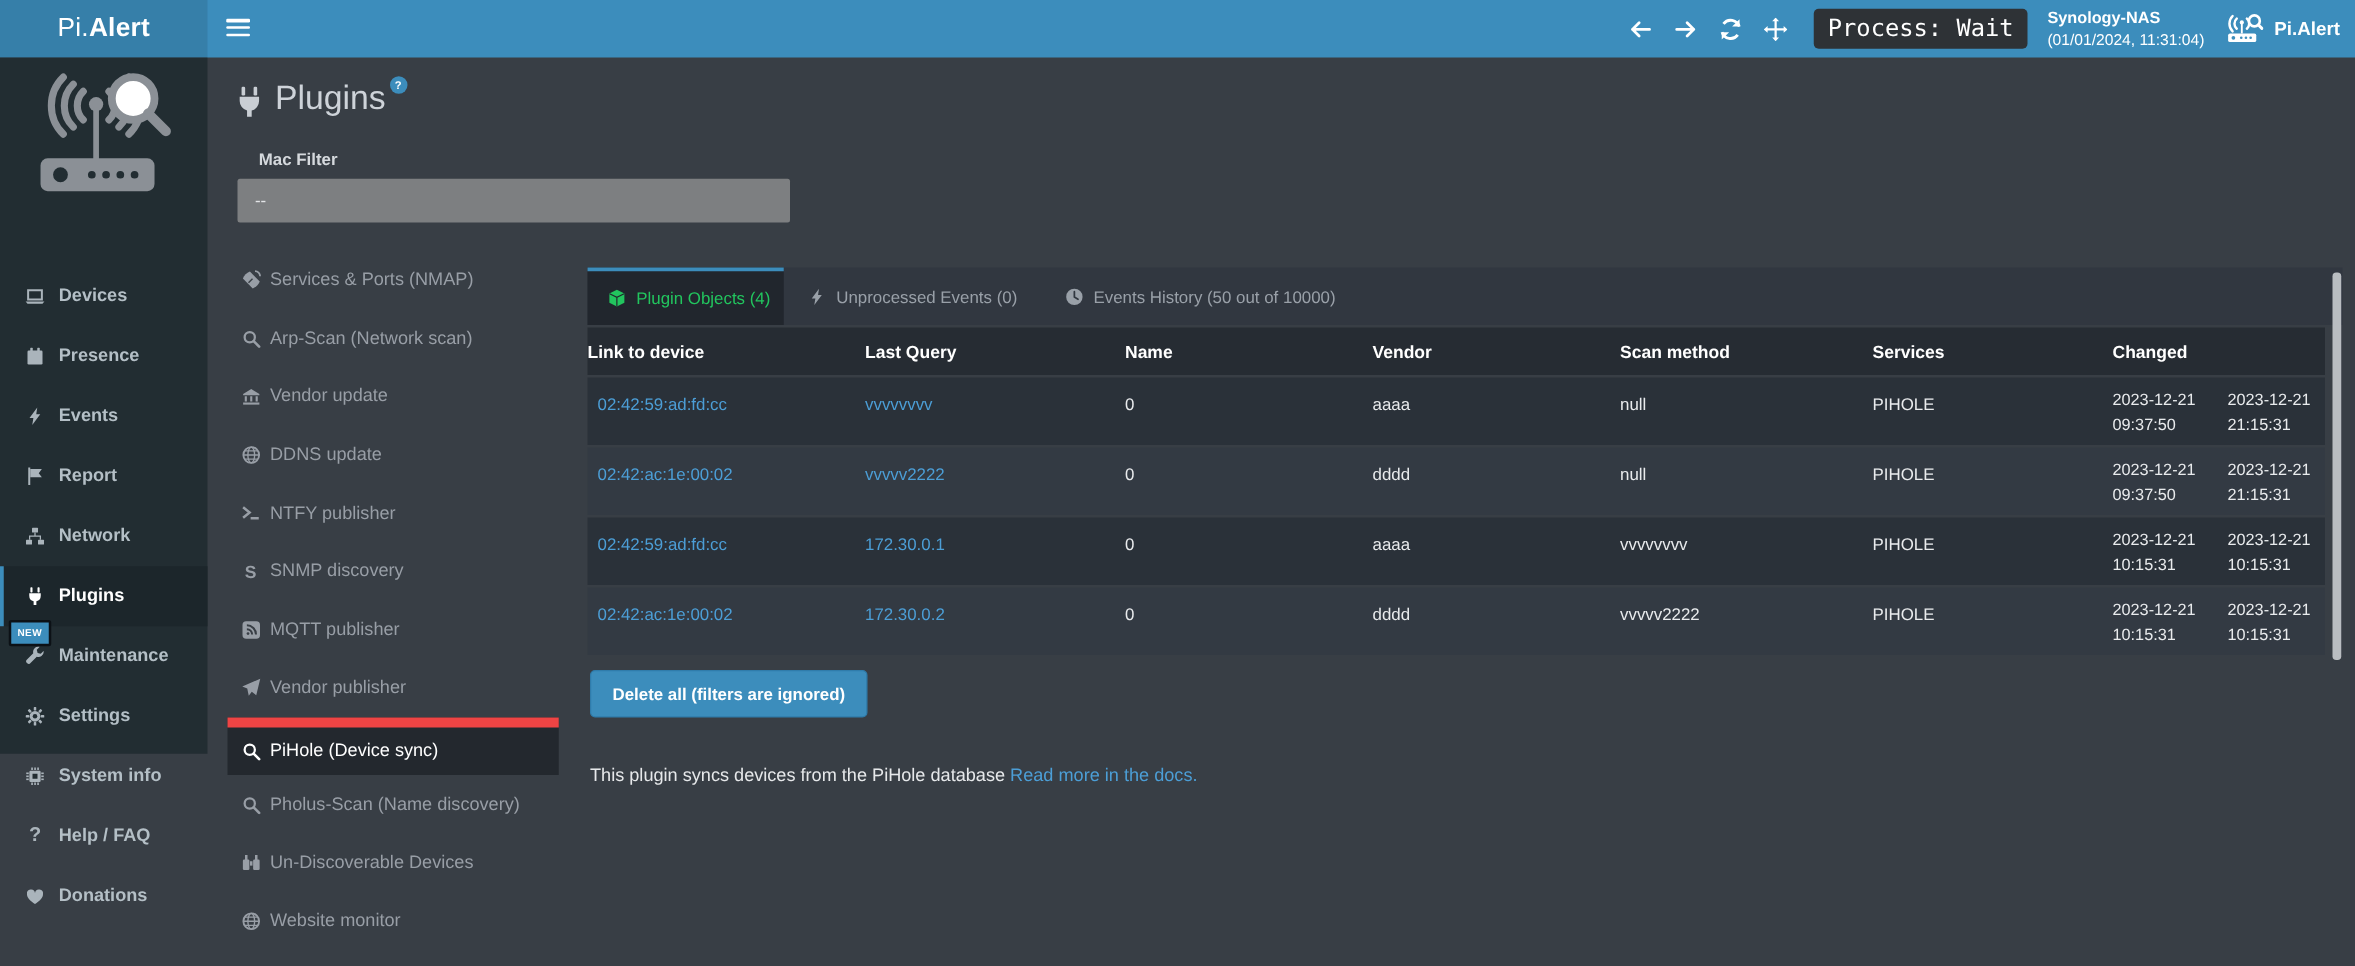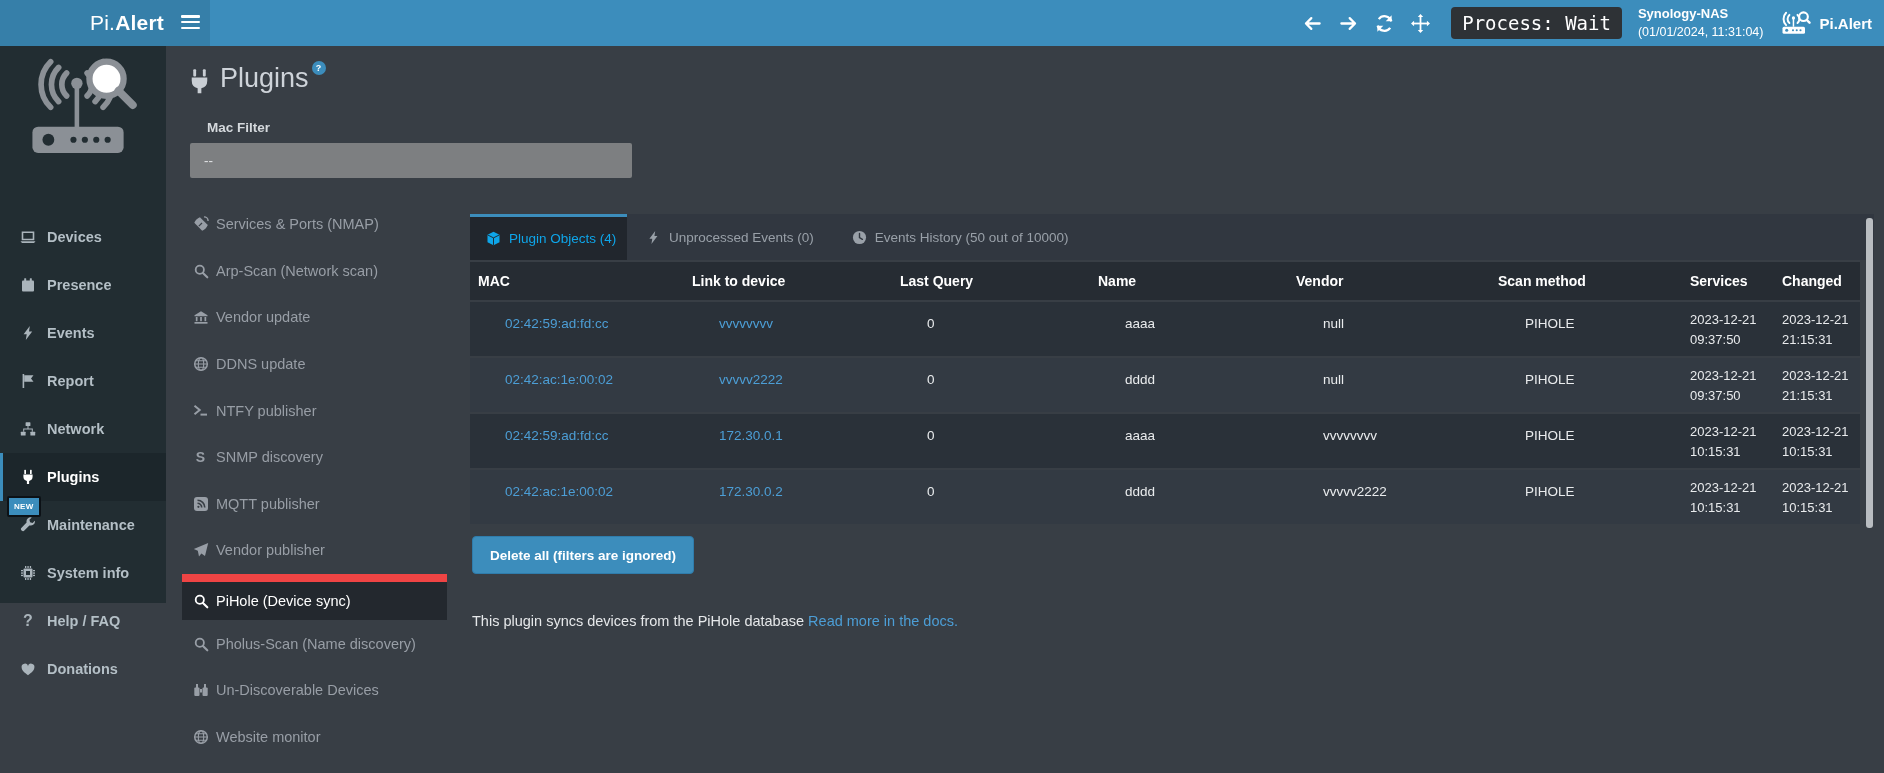--- a/index.html
+++ b/index.html
@@ -4,21 +4,21 @@
 <style>
   html,body{margin:0;padding:0;background:#383e45;}
   .screen{position:relative;width:1884px;height:773px;overflow:hidden;
           font-family:"Liberation Sans",sans-serif;background:#383e45;}
   svg{display:block;}
   .ic{width:16px;height:16px;flex:0 0 auto;}
 
   
   .topbar{position:absolute;left:0;top:0;width:1884px;height:46px;background:#3c8dbc;color:#fff;}
   .logo-sec{position:absolute;left:0;top:0;width:166px;height:46px;background:#367fa9;
-            display:flex;align-items:center;justify-content:center;font-size:21px;letter-spacing:.2px;padding-left:44px;}
+            display:flex;align-items:center;justify-content:center;font-size:21px;letter-spacing:.2px;}
   .logo-sec b{font-weight:bold;}
   .hamburger{position:absolute;left:181px;top:15px;width:19px;height:16px;cursor:pointer;}
   .hamburger span{display:block;width:19px;height:2.6px;background:#fff;margin-bottom:3.2px;border-radius:1px;}
   .nav-right{position:absolute;right:12px;top:0;height:46px;display:flex;align-items:center;}
   .icon-btn{width:19px;height:19px;margin-right:17px;color:#fff;cursor:pointer;}
   .icon-btn svg{width:19px;height:19px;}
   .process-badge{font-family:"DejaVu Sans Mono",monospace;font-size:19px;background:#2e3236;
                  border-radius:4px;padding:5px 11px;margin:0 16px 0 4px;white-space:nowrap;}
   .host{line-height:1.5;font-size:12.5px;margin-right:18px;}
   .host .hn{font-weight:bold;font-size:13px;}
@@ -55,31 +55,31 @@
   .pnav{position:absolute;left:16px;top:155px;width:265px;}
   .pnav-item{height:46.6px;display:flex;align-items:center;padding-left:10px;color:#989ea6;
              font-size:14.5px;cursor:pointer;box-sizing:border-box;}
   .pnav-item .pic{width:17px;margin-right:7px;display:flex;justify-content:center;}
   .pnav-item.active{background:#23282e;border-top:8px solid #ef4444;color:#fff;}
 
   
   .tabband{position:absolute;left:304px;top:168px;width:1404px;height:46px;background:#313740;display:flex;}
   .tab{display:flex;align-items:center;gap:8px;padding:0 19px;font-size:13.5px;color:#99a0a8;
        cursor:pointer;box-sizing:border-box;height:46px;}
-  .tab.active{background:#21262d;border-top:3px solid #3c8dbc;color:#0ea5e9;width:157px;padding:0 0 0 16px;}
+  .tab.active{background:#21262d;border-top:3px solid #3c8dbc;color:#22c55e;width:157px;padding:0 0 0 16px;}
   .tab .ic{width:15px;height:15px;}
 
   
   .tgrid{display:grid;grid-template-columns:222px 208px 198px 198px 202px 192px 92px 78px;}
   .thead{position:absolute;left:304px;top:216px;width:1390px;height:38px;background:#262c33;}
   .thead .hc{font-size:14px;font-weight:bold;color:#fff;line-height:38px;white-space:nowrap;}
   .trow{position:absolute;left:304px;width:1390px;height:54px;}
   .trow.dark{background:#2a3139;}
   .trow.light{background:#333a43;}
-  .c{font-size:13.5px;color:#e9ebed;padding-top:14px;white-space:nowrap;margin-left:27px;}
+  .c{font-size:13.5px;color:#e9ebed;padding-top:14px;white-space:nowrap;}
   .c a{color:#4c9ed6;text-decoration:none;cursor:pointer;}
   .c2{font-size:13px;color:#e9ebed;padding-top:8px;line-height:20px;white-space:nowrap;}
   .pad1{padding-left:8px;}
   .scrollbar{position:absolute;left:1700px;top:172px;width:7px;height:310px;background:#b9bdc1;border-radius:3px;cursor:pointer;}
 
   .del-btn{position:absolute;left:306px;top:490px;height:38px;padding:0 17px;background:#3c8dbc;
            border:1px solid #2f7cab;border-radius:4px;color:#fff;font-weight:bold;font-size:13.5px;
            font-family:"Liberation Sans",sans-serif;cursor:pointer;}
   .note{position:absolute;left:306px;top:552px;font-size:14.5px;color:#e6e8ea;}
   .note a{color:#4c9ed6;text-decoration:none;cursor:pointer;}
@@ -377,20 +377,28 @@
           <span class="sic">
             <svg class="ic">
               <use href="#i-wrench"></use>
             </svg>
           </span>
           <span>Maintenance</span>
         </div>
       <div class="side-item">
           <span class="sic">
             <svg class="ic">
+              <use href="#i-gear"></use>
+            </svg>
+          </span>
+          <span>Settings</span>
+        </div>
+      <div class="side-item">
+          <span class="sic">
+            <svg class="ic">
               <use href="#i-chip"></use>
             </svg>
           </span>
           <span>System info</span>
         </div>
       <div class="side-item">
           <span class="sic qmark">?</span>
           <span>Help / FAQ</span>
         </div>
       <div class="side-item">
@@ -528,21 +536,20 @@
         </div>
       <div class="tab">
           <svg class="ic">
             <use href="#i-clock"></use>
           </svg>
           <span>Events History (50 out of 10000)</span>
         </div>
     </div>
 
     <div class="thead tgrid">
-      <div class="hc pad1">MAC</div>
       <div class="hc">Link to device</div>
       <div class="hc">Last Query</div>
       <div class="hc">Name</div>
       <div class="hc">Vendor</div>
       <div class="hc">Scan method</div>
       <div class="hc">Services</div>
       <div class="hc">Changed</div>
     </div>
 
     <div class="trow dark tgrid" style="top:256px">

